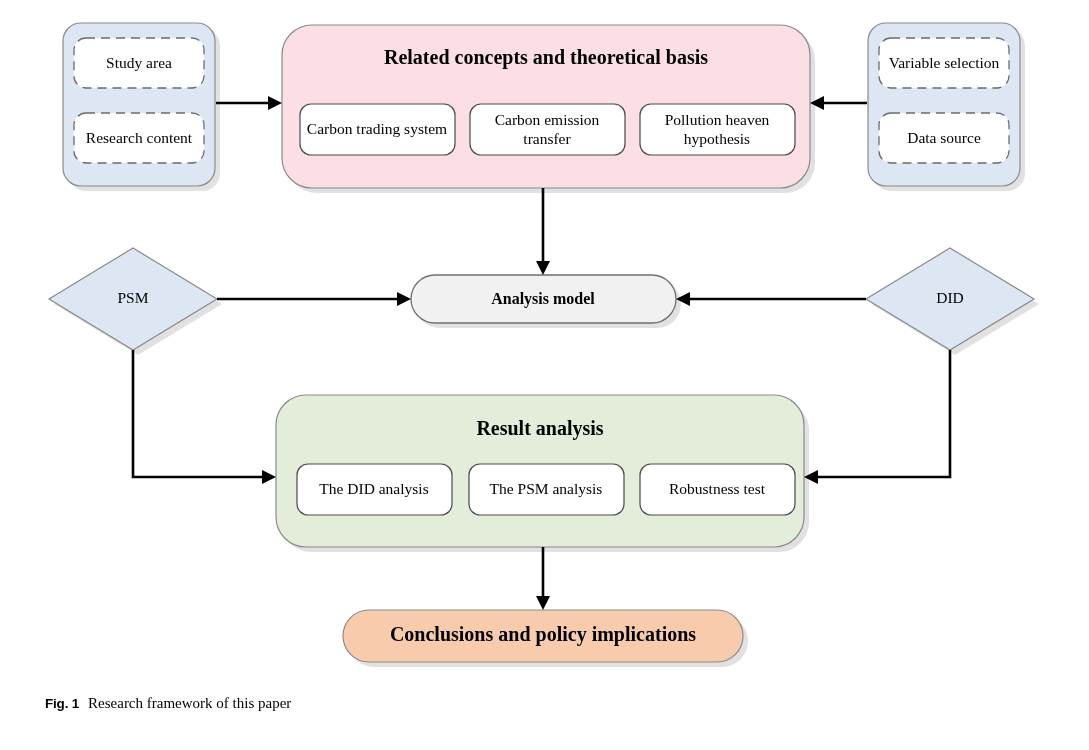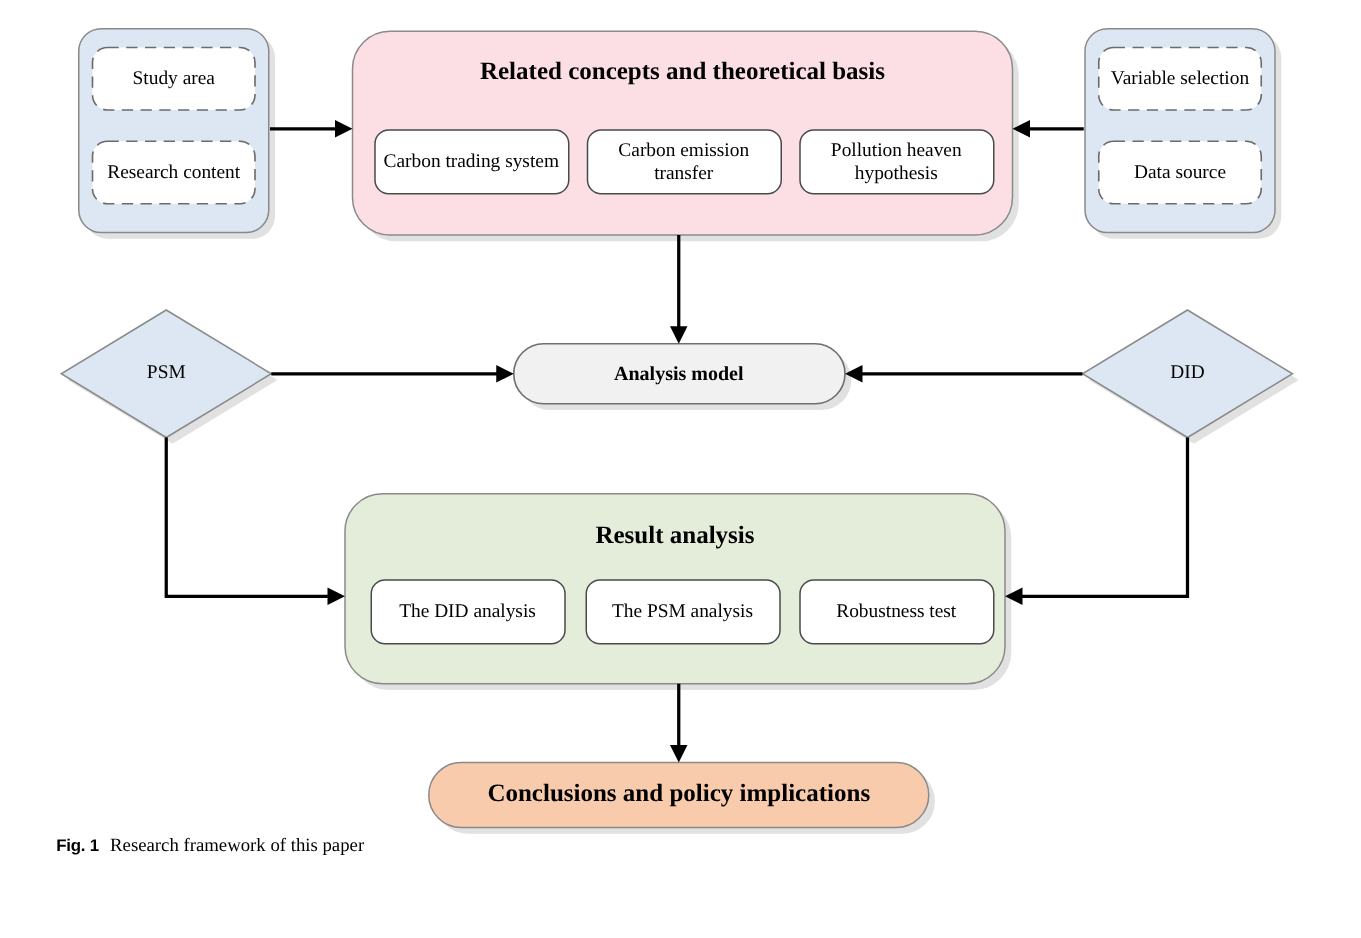--- a/index.html
+++ b/index.html
@@ -52,21 +52,21 @@
   }
   .txt-sub      { font-size: 15.5px; }
   .txt-heading  { font-size: 20px; font-weight: bold; }
   .txt-node     { font-size: 16px; font-weight: bold; }
   .txt-final    { font-size: 20px; font-weight: bold; }
   .txt-diamond  { font-size: 15.5px; }
 
   #caption {
     position: absolute;
     left: 45px;
-    top: 668px;
+    top: 694px;
     font-size: 14.5px;
     line-height: 1.2;
     white-space: nowrap;
   }
   #caption .cap-label {
     font-family: "Liberation Sans", sans-serif;
     font-weight: bold;
     font-size: 13.5px;
     letter-spacing: -0.2px;
   }

